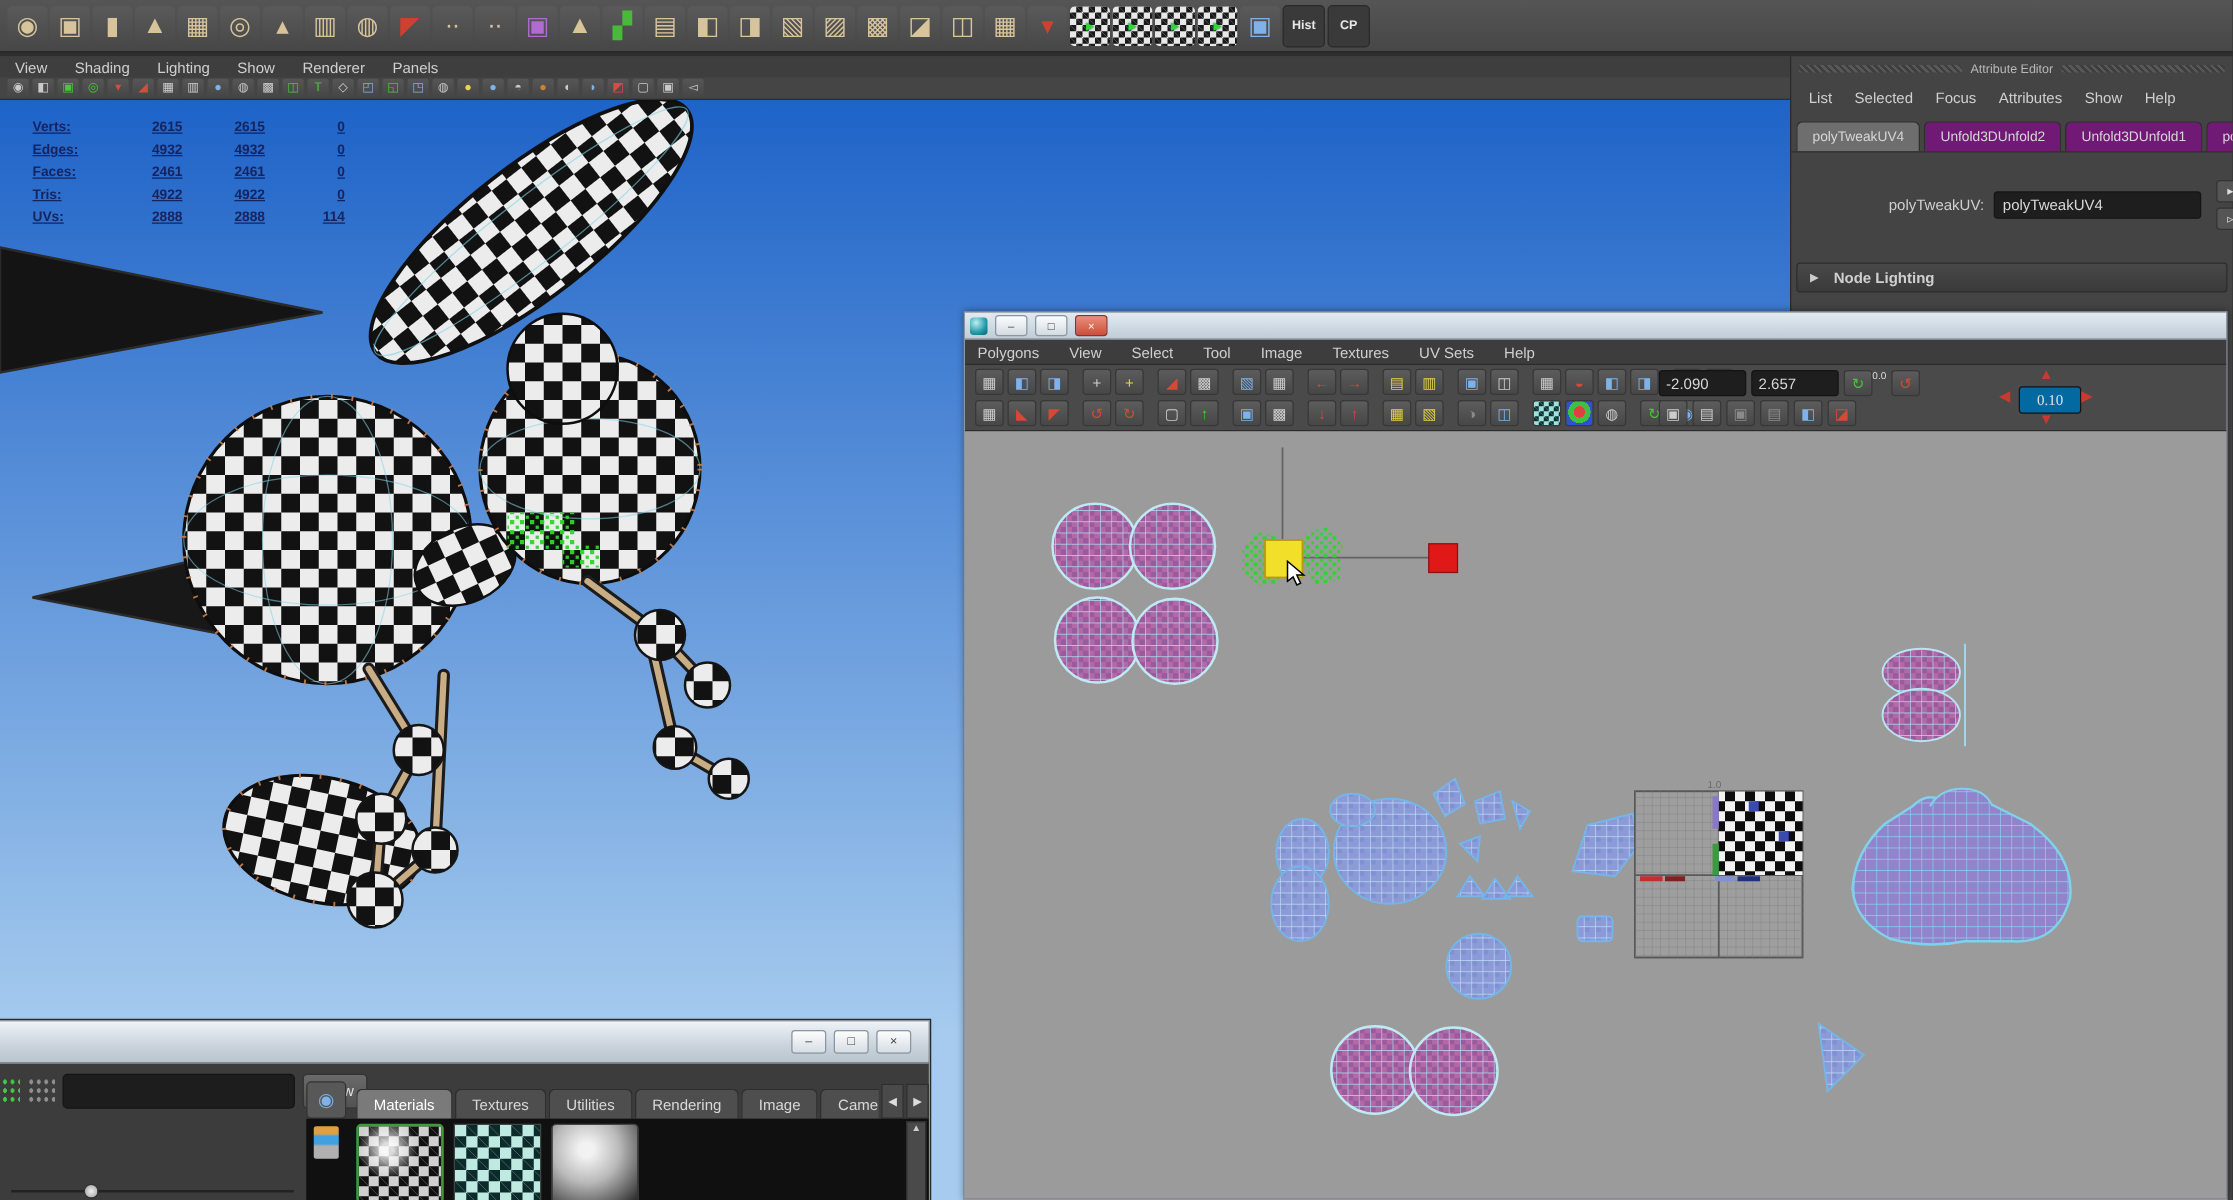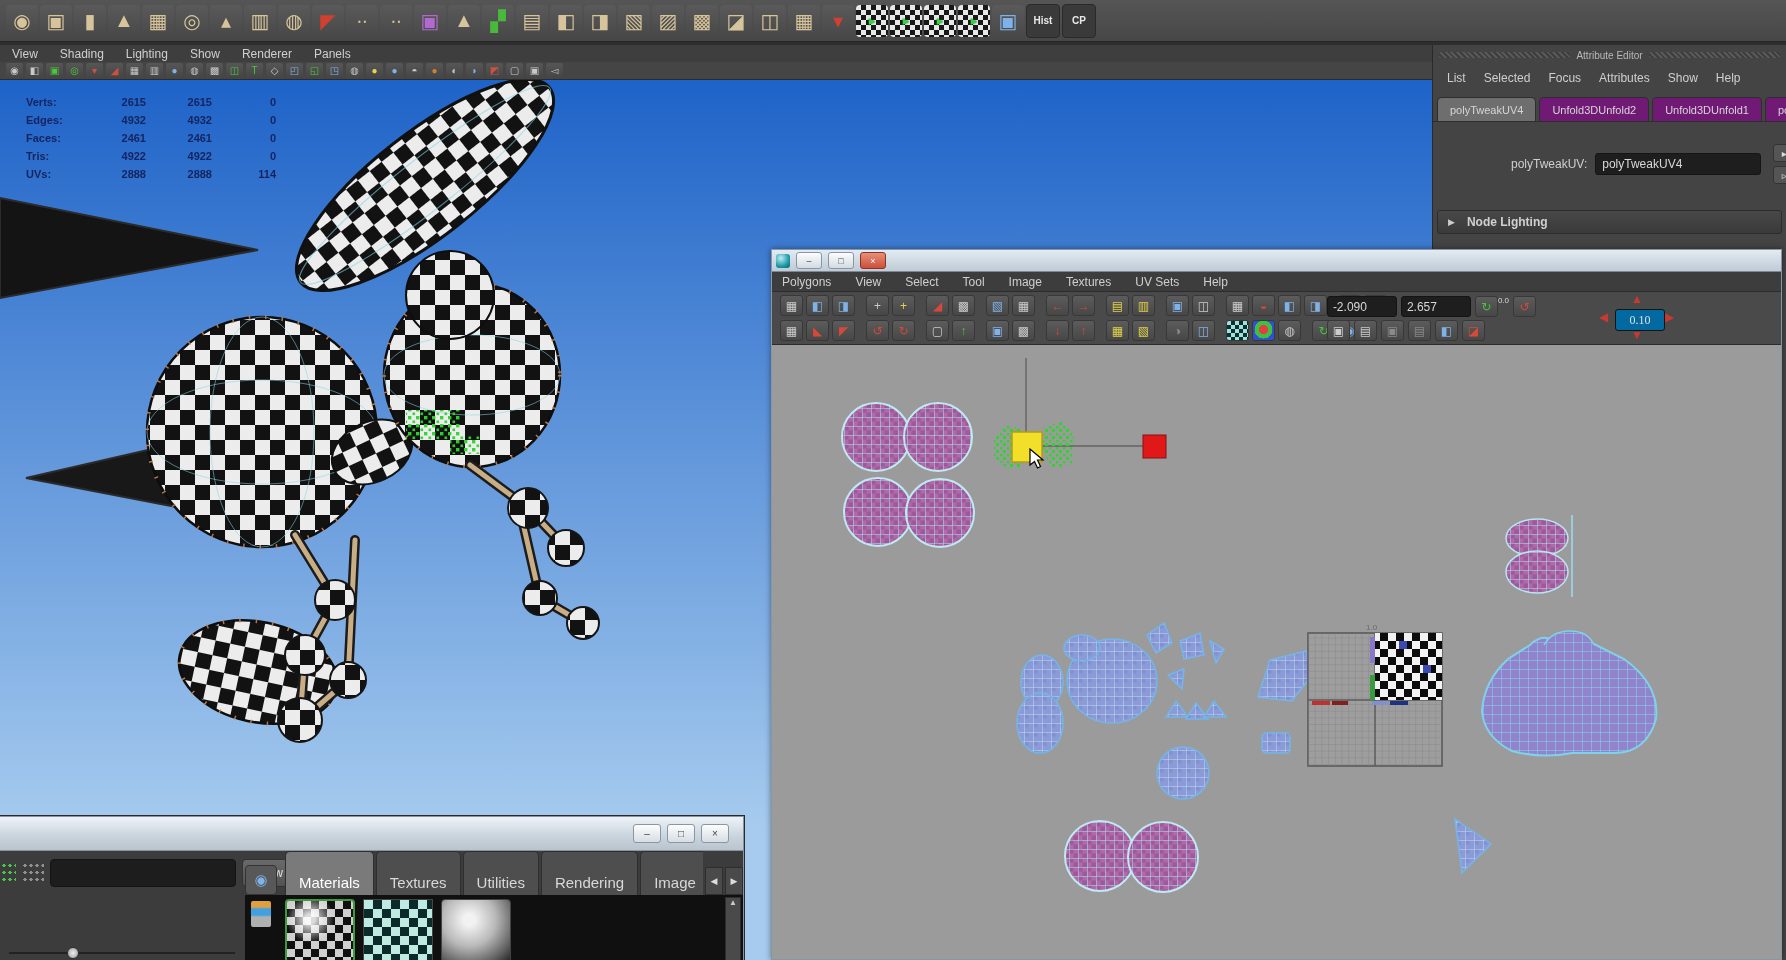--- a/index.html
+++ b/index.html
@@ -29,21 +29,21 @@
     align-items:center;padding-left:6px;box-sizing:border-box;border-bottom:1px solid #2c2c2c;}
   .ticon{width:17px;height:15px;border-radius:2px;background:linear-gradient(#565656,#454545);
     display:flex;align-items:center;justify-content:center;font-size:10px;color:#c9c9c9;flex:0 0 auto;}
   .ticon[data-cls="green"]{color:#49c83b;} .ticon[data-cls="blue"]{color:#7fb2e8;}
   .ticon[data-cls="yellow"]{color:#e8d44d;} .ticon[data-cls="red"]{color:#d05040;}
   .ticon[data-cls="orange"]{color:#d08030;}
   .ticon[data-cls="sep"],.uvicon[data-cls="sep"]{width:5px;background:none;border:none;color:transparent;}
   #vp-canvas{left:0;top:35px;width:1432px;height:880px;}
   #vp-stats{left:26px;top:48px;color:#15235f;font-size:11px;font-weight:bold;line-height:18px;z-index:2;}
   .stat-row{display:grid;grid-template-columns:62px 58px 66px 64px;}
-  .stat-row span{text-align:right;} .stat-row .lbl{text-align:left;}
+  .stat-row span{text-align:right;text-decoration:underline;} .stat-row .lbl{text-align:left;}
   
   #ae{left:1432px;top:45px;width:354px;height:915px;background:#444;z-index:2;border-left:1px solid #2a2a2a;box-sizing:border-box;}
   #ae-head{display:flex;align-items:center;height:16px;margin-top:2px;}
   #ae-head::before,#ae-head::after{content:"";flex:1;height:6px;margin:0 6px;
     background:repeating-linear-gradient(45deg,#585858 0 2px,#3e3e3e 2px 4px);border-radius:2px;}
   #ae-title{font-size:10px;color:#b8b8b8;white-space:nowrap;}
   #ae-menu{display:flex;gap:18px;padding:8px 0 6px 14px;}
   #ae-tabs{display:flex;margin:6px 0 0 4px;overflow:hidden;}
   .ae-tab{font-size:11px;color:#d6d6d6;background:#701a75;border:1px solid #2e2e2e;border-bottom:none;
     padding:6px 12px 5px;border-radius:5px 5px 0 0;margin-right:3px;white-space:nowrap;flex:0 0 auto;}
@@ -73,22 +73,22 @@
   .dotgrid{width:15px;height:22px;background-image:radial-gradient(#46c846 1.6px,transparent 1.7px);
     background-size:6px 7px;}
   .dotgrid.gray{background-image:radial-gradient(#909090 1.5px,transparent 1.6px);width:22px;}
   #hyper-search{width:168px;height:26px;background:#1d1d1d;border:1px solid #141414;border-radius:4px;
     color:#ddd;font-size:12px;padding:0 8px;font-family:inherit;}
   #hyper-show{height:28px;padding:0 10px;background:linear-gradient(#6a6a6a,#525252);border:1px solid #333;
     border-radius:4px;color:#e2e2e2;font-size:12px;}
   #hyper-tabsrow{position:absolute;left:250px;top:46px;right:0;height:32px;display:flex;align-items:flex-end;gap:2px;}
   #hyper-tabwell-icon{width:30px;height:28px;background:#585858;border:1px solid #333;border-radius:4px;
     margin-right:6px;display:flex;align-items:center;justify-content:center;color:#7fb2e8;font-size:15px;}
-  .h-tab{font-size:15px;color:#d8d8d8;background:#4e4e4e;border:1px solid #2e2e2e;border-bottom:none;
-    padding:22px 13px 4px;border-radius:5px 5px 0 0;white-space:nowrap;flex:0 0 auto;}
+  .h-tab{font-size:12px;color:#d8d8d8;background:#4e4e4e;border:1px solid #2e2e2e;border-bottom:none;
+    padding:5px 13px 4px;border-radius:5px 5px 0 0;white-space:nowrap;flex:0 0 auto;}
   .h-tab[data-active="true"]{background:#7a7a7a;color:#fff;}
   .h-arrow{width:16px;height:26px;background:#4a4a4a;border:1px solid #2e2e2e;color:#ddd;font-size:9px;
     display:flex;align-items:center;justify-content:center;}
   #hyper-swatches{position:absolute;left:250px;top:78px;right:0;bottom:0;background:#101010;
     display:flex;gap:8px;padding:4px 0 0 40px;}
   .swatch{width:70px;height:64px;border:1px solid #444;box-sizing:border-box;}
   .swatch.sel{border:2px solid #3f9a3f;}
   .sw-sphere-chk{background:
     radial-gradient(circle at 35% 30%,rgba(255,255,255,.85) 0 8%,rgba(255,255,255,0) 40%),
     linear-gradient(45deg,#101010 25%,transparent 25%,transparent 75%,#101010 75%),

